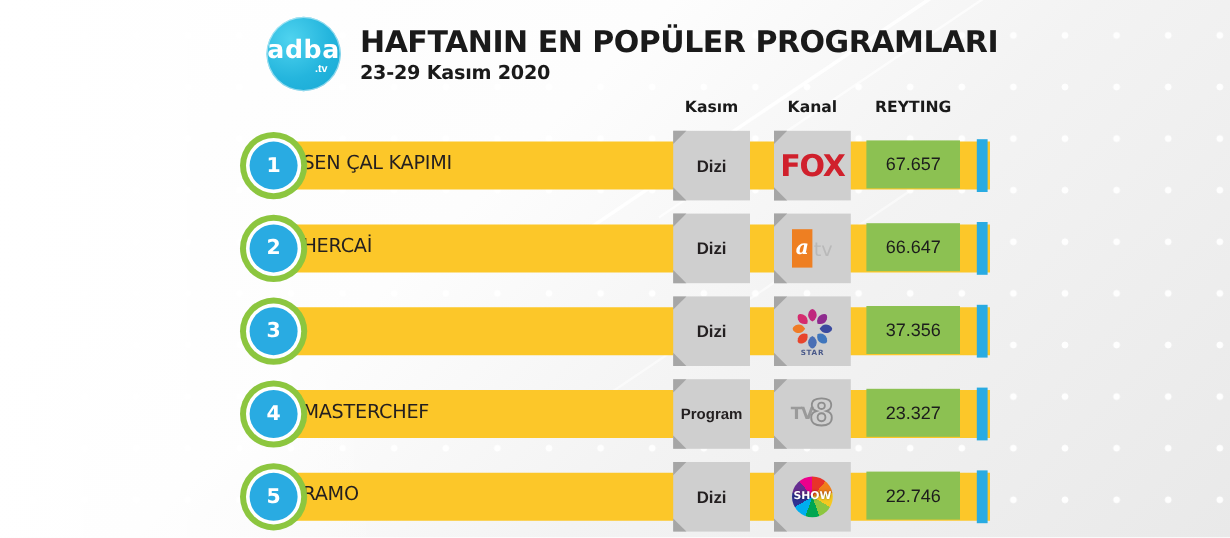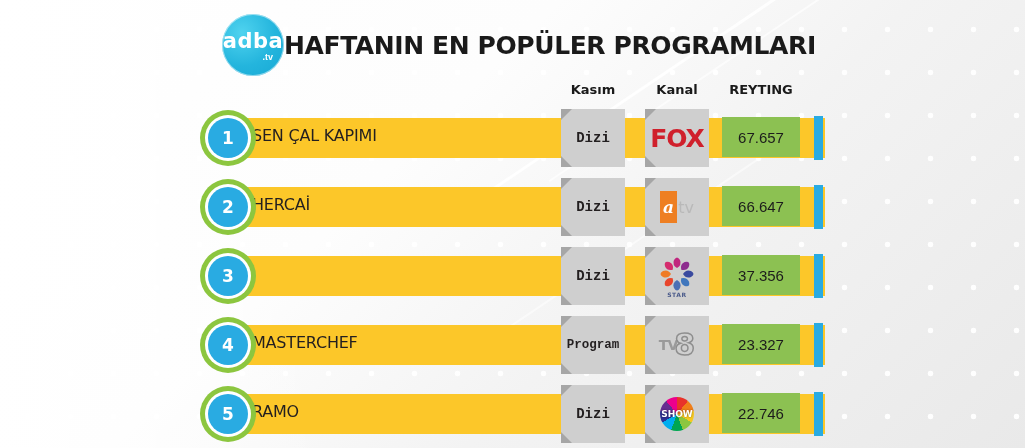--- a/index.html
+++ b/index.html
@@ -28,21 +28,21 @@
   }
   .s1{left:830px;top:-40px;width:3px;height:420px;}
   .s2{left:905px;top:-60px;width:2px;height:430px;opacity:.75;}
   .s3{left:770px;top:150px;width:2px;height:360px;opacity:.6;}
   .s4{left:175px;top:-120px;width:3px;height:470px;opacity:.85;}
   .s5{left:120px;top:-60px;width:2px;height:430px;opacity:.5;}
   .fade-l{position:absolute;left:0;top:0;width:330px;height:448px;
     background:linear-gradient(90deg,rgba(255,255,255,.95),rgba(255,255,255,0));pointer-events:none;}
 
   
-  .header{position:absolute;left:222px;top:14px;display:flex;align-items:center;}
+  .header{position:absolute;left:222px;top:14px;display:flex;align-items:center;gap:16px;}
   .logo{
     width:62px;height:62px;border-radius:50%;
     background:radial-gradient(circle at 32% 30%, #4fd3ef 0%, #24b5dd 55%, #17a8d4 100%);
     position:relative;flex:0 0 auto;
     box-shadow:0 0 0 1px rgba(255,255,255,.5) inset;
   }
   .logo .adba{
     position:absolute;left:0;right:0;top:17px;text-align:center;
     color:#fff;font-size:21px;font-weight:bold;letter-spacing:.5px;
     font-family:"DejaVu Sans", sans-serif;line-height:1;
@@ -103,21 +103,21 @@
     content:"";position:absolute;left:0;top:0;width:0;height:0;
     border-left:11px solid #a6a6a6;border-bottom:11px solid transparent;
   }
   .gbox:after{
     content:"";position:absolute;left:0;bottom:0;width:0;height:0;
     border-left:11px solid #a6a6a6;border-top:11px solid transparent;
   }
   #c-turu{left:561px;}
   #c-kanal{left:645px;}
   .gbox .txt{
-    font-family:Liberation Mono, monospace;font-weight:bold;font-size:14px;color:#231f20;
+    font-family:Liberation Sans, sans-serif;font-weight:bold;font-size:14px;color:#231f20;
     position:relative;z-index:2;white-space:nowrap;
   }
   .gbox .txt.small{font-size:12.5px;}
   .rating{
     position:absolute;left:722px;top:13px;width:78px;height:40px;background:#8cc152;
     z-index:3;display:flex;align-items:center;justify-content:center;
     font-family:Liberation Sans, sans-serif;font-size:15px;color:#1c1c1c;
   }
   .endbar{
     position:absolute;left:814px;top:12px;width:9px;height:44px;background:#29ABE2;z-index:4;
@@ -164,20 +164,21 @@
   <div class="streak s5"></div>
   <div class="fade-l"></div>
 
   <div class="header">
     <div class="logo">
       <div class="adba">adba</div>
       <div class="tv">.tv</div>
     </div>
     <div class="titles">
       <div class="title">HAFTANIN EN POPÜLER PROGRAMLARI</div>
+      <div class="subtitle">23-29 Kasım 2020</div>
     </div>
   </div>
 
   <div class="colhead" id="ch-turu">Kasım</div>
   <div class="colhead" id="ch-kanal">Kanal</div>
   <div class="colhead" id="ch-reyting">REYTING</div>
 
   <div class="rows">
 
     <div class="row">

